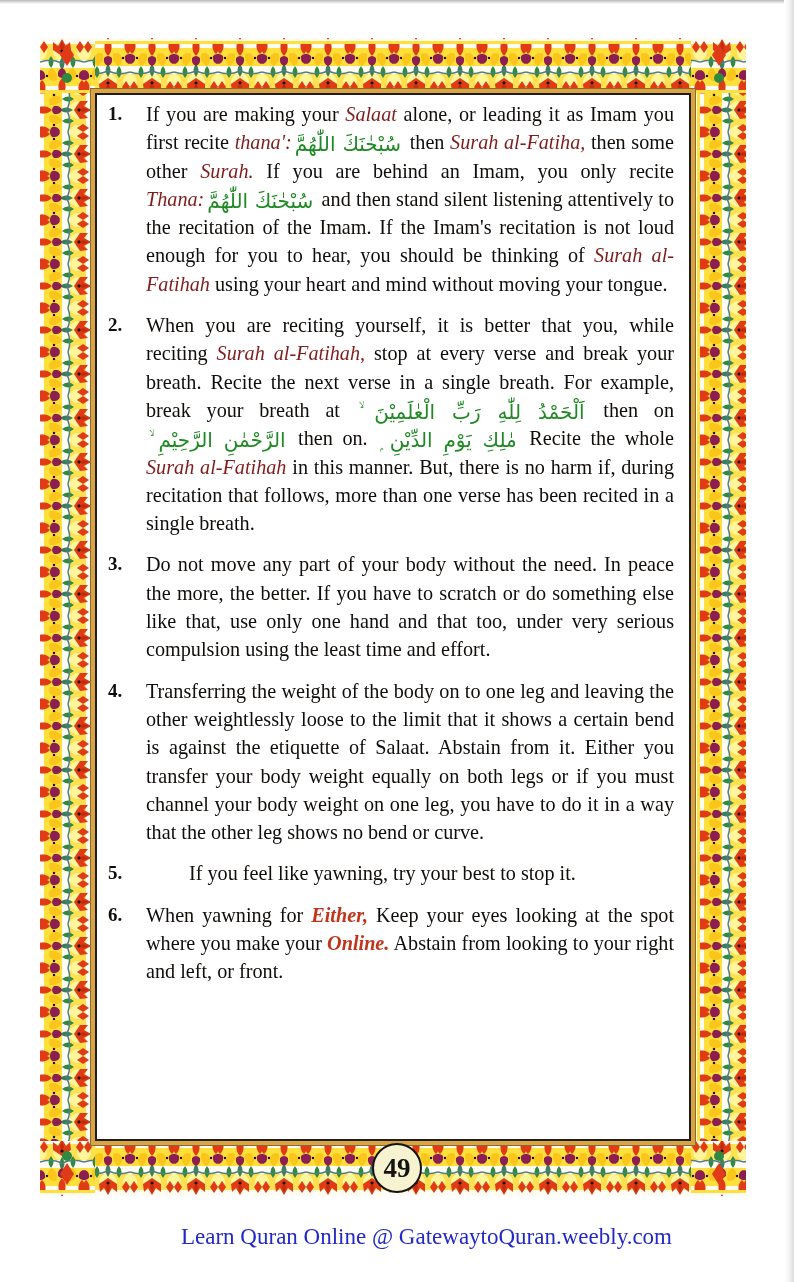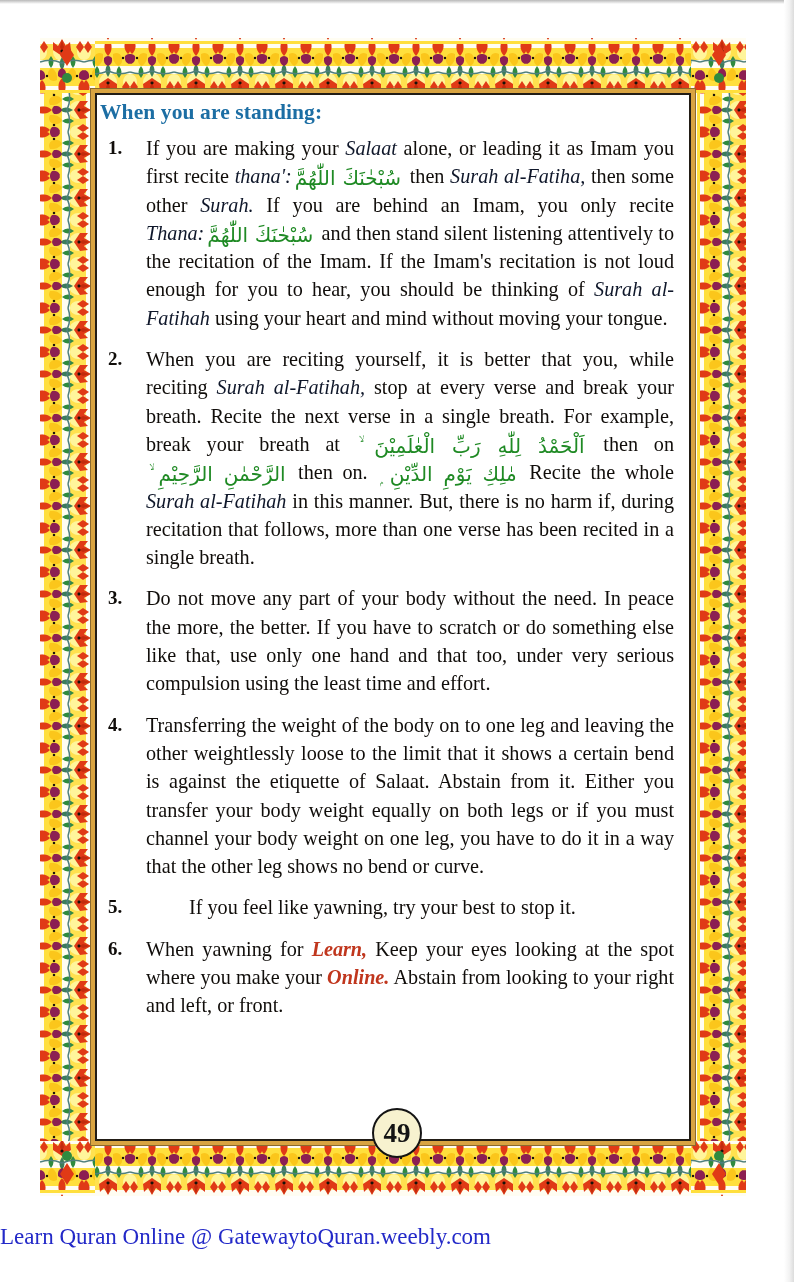--- a/index.html
+++ b/index.html
@@ -111,40 +111,40 @@
     flex: 1 1 auto;
     font-size: 20.2px;
     line-height: 28.3px;
     color: #100d0a;
     text-align: justify;
     text-justify: inter-word;
     font-family: "Liberation Serif", serif;
   }
   .para.nofill { text-align: left; margin-left: 43px; }
   .red-b { color: #c0361d; font-weight: bold; font-style: italic; }
-  .red-i { color: #0f172a; font-style: italic; }
+  .red-i { color: #7f1d1d; font-style: italic; }
 
   .ar {
     color: #1f8a24;
     font-family: "DejaVu Sans", sans-serif;
     font-size: 20px;
     direction: rtl;
     unicode-bidi: isolate;
     white-space: nowrap;
     line-height: 1;
     vertical-align: -2px;
     padding: 0 3px;
   }
 
   
   .page-badge {
     position: absolute;
     left: 50%;
     transform: translateX(-50%);
-    top: 1108px;
+    top: 1143px;
     width: 46px;
     height: 46px;
     border-radius: 50%;
     background: #f7f2cf;
     border: 2.5px solid #141414;
     display: flex;
     align-items: center;
     justify-content: center;
     z-index: 6;
   }
@@ -155,21 +155,21 @@
     color: #141414;
     line-height: 1;
   }
 
   
   .footer {
     position: absolute;
     left: 0;
     top: 1224px;
     width: 672px;
-    text-align: left;
+    text-align: right;
     color: #2329c8;
     font-size: 23px;
     font-family: "Liberation Serif", serif;
   }
 </style>
 </head>
 <body>
 
 <div class="scan-top"></div>
 <div class="scan-right"></div>
@@ -281,21 +281,20 @@
 
     <g fill="#e03a16">
       <path d="M0 0 h706 v4 h-706 Z" opacity="0.0"></path>
     </g>
   </svg>
 
   <div class="inner-panel"></div>
 </div>
 
 <div class="content">
-  <h1 class="section-heading">When you are standing:</h1>
   <ol class="rules">
       <li>
         <div class="num">1.</div>
         <div class="para"><span>If you are making your </span><span class="red-i">Salaat</span><span> alone, or leading it as Imam you first recite </span><span class="red-i">thana':</span><span class="ar" lang="ar">سُبْحٰنَكَ اللّٰهُمَّ</span><span> then </span><span class="red-i">Surah al-Fatiha,</span><span> then some other </span><span class="red-i">Surah.</span><span> If you are behind an Imam, you only recite </span><span class="red-i">Thana:</span><span class="ar" lang="ar">سُبْحٰنَكَ اللّٰهُمَّ</span><span> and then stand silent listening attentively to the recitation of the Imam. If the Imam's recitation is not loud enough for you to hear, you should be thinking of </span><span class="red-i">Surah al-Fatihah</span><span> using your heart and mind without moving your tongue.</span></div>
       </li>
       <li>
         <div class="num">2.</div>
         <div class="para"><span>When you are reciting yourself, it is better that you, while reciting </span><span class="red-i">Surah al-Fatihah,</span><span> stop at every verse and break your breath. Recite the next verse in a single breath. For example, break your breath at </span><span class="ar" lang="ar">اَلْحَمْدُ لِلّٰهِ رَبِّ الْعٰلَمِيْنَ ۙ</span><span> then on </span><span class="ar" lang="ar">الرَّحْمٰنِ الرَّحِيْمِ ۙ</span><span> then on. </span><span class="ar" lang="ar">مٰلِكِ يَوْمِ الدِّيْنِ ۭ</span><span> Recite the whole </span><span class="red-i">Surah al-Fatihah</span><span> in this manner. But, there is no harm if, during recitation that follows, more than one verse has been recited in a single breath.</span></div>
       </li>
       <li>
@@ -305,21 +304,21 @@
       <li>
         <div class="num">4.</div>
         <div class="para"><span>Transferring the weight of the body on to one leg and leaving the other weightlessly loose to the limit that it shows a certain bend is against the etiquette of Salaat. Abstain from it. Either you transfer your body weight equally on both legs or if you must channel your body weight on one leg, you have to do it in a way that the other leg shows no bend or curve.</span></div>
       </li>
       <li>
         <div class="num">5.</div>
         <div class="para nofill"><span>If you feel like yawning, try your best to stop it.</span></div>
       </li>
       <li>
         <div class="num">6.</div>
-        <div class="para"><span>When yawning for </span><span class="red-b">Learn,</span><span> Keep your eyes looking at the spot where you make your </span><span class="red-b">Online.</span><span> Abstain from looking to your right and left, or front.</span></div>
+        <div class="para"><span>When yawning for </span><span class="red-b">Either,</span><span> Keep your eyes looking at the spot where you make your </span><span class="red-b">Online.</span><span> Abstain from looking to your right and left, or front.</span></div>
       </li>
     </ol>
 </div>
 
 <div class="page-badge">
   <span>49</span>
 </div>
 
 <div class="footer">Learn Quran Online @ GatewaytoQuran.weebly.com</div>
 

